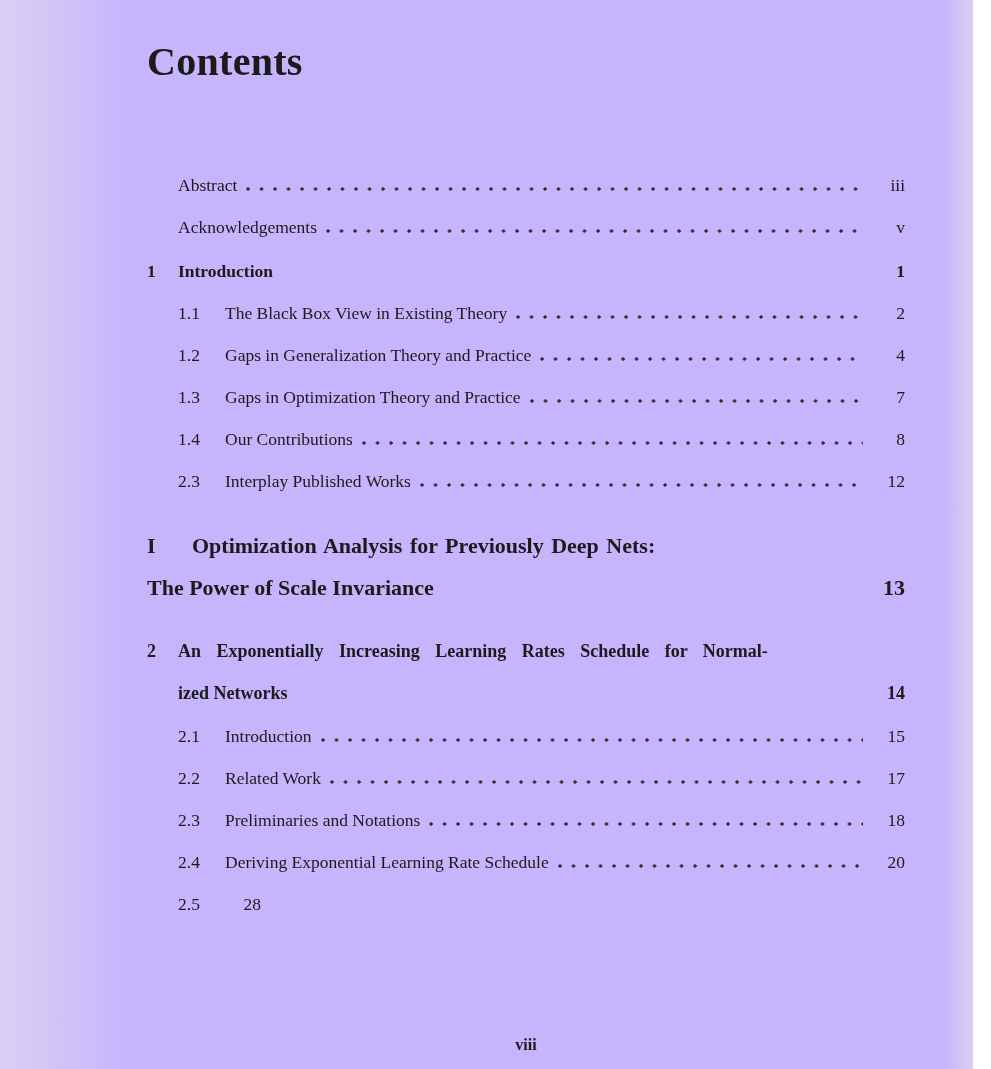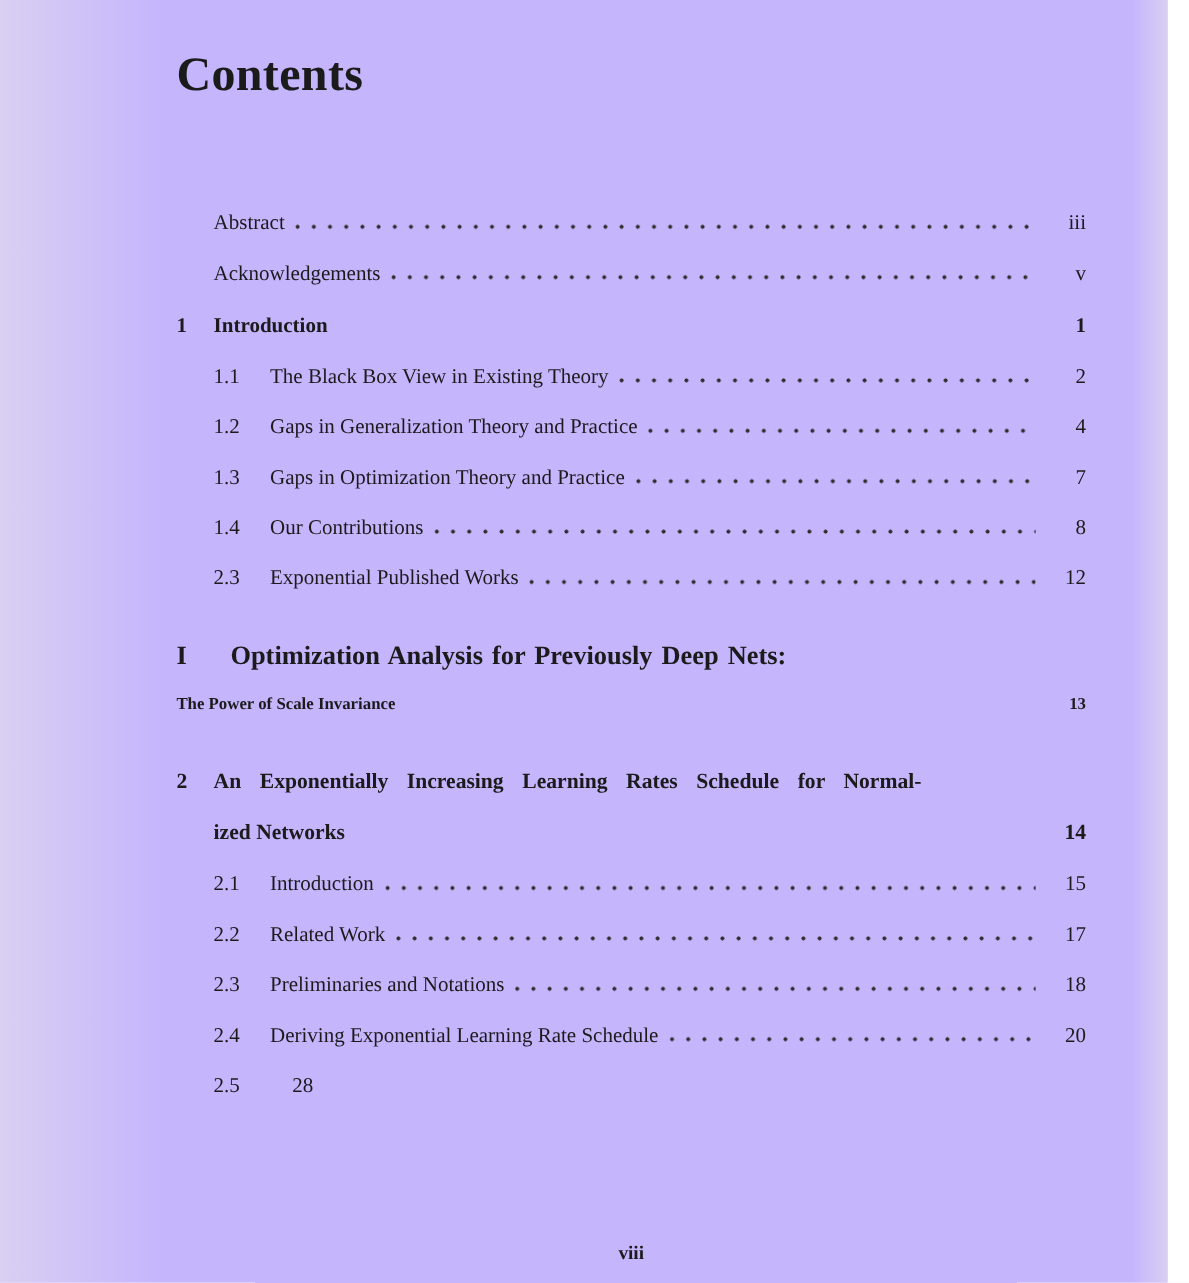--- a/index.html
+++ b/index.html
@@ -70,21 +70,21 @@
     align-items: baseline;
     font-size: 22px;
     font-weight: 700;
     line-height: 27px;
     word-spacing: 2px;
   }
   .part-num { flex: 0 0 45px; width: 45px; }
   .part-line2 {
     display: flex;
     align-items: baseline;
-    font-size: 14px;
+    font-size: 22px;
     font-weight: 700;
     line-height: 27px;
     margin-top: 15px;
   }
   .ch2-block { margin-top: 38px; margin-bottom: 20px; }
   .ch2-line1 {
     display: flex;
     align-items: baseline;
     font-size: 18px;
     font-weight: 700;
@@ -159,21 +159,21 @@
         <span class="pagenum">7</span>
       </div>
       <div class="row indent">
         <span class="num-sec">1.4</span>
         <span>Our Contributions</span>
         <span class="leader"></span>
         <span class="pagenum">8</span>
       </div>
       <div class="row indent">
         <span class="num-sec">2.3</span>
-        <span>Exponential Published Works</span>
+        <span>Interplay Published Works</span>
         <span class="leader"></span>
         <span class="pagenum">12</span>
       </div>
     </div>
 
     <div class="part-block">
       <div class="part-line1">
         <span class="part-num">I</span>
         <span>Optimization Analysis for Previously Deep Nets:</span>
       </div>

